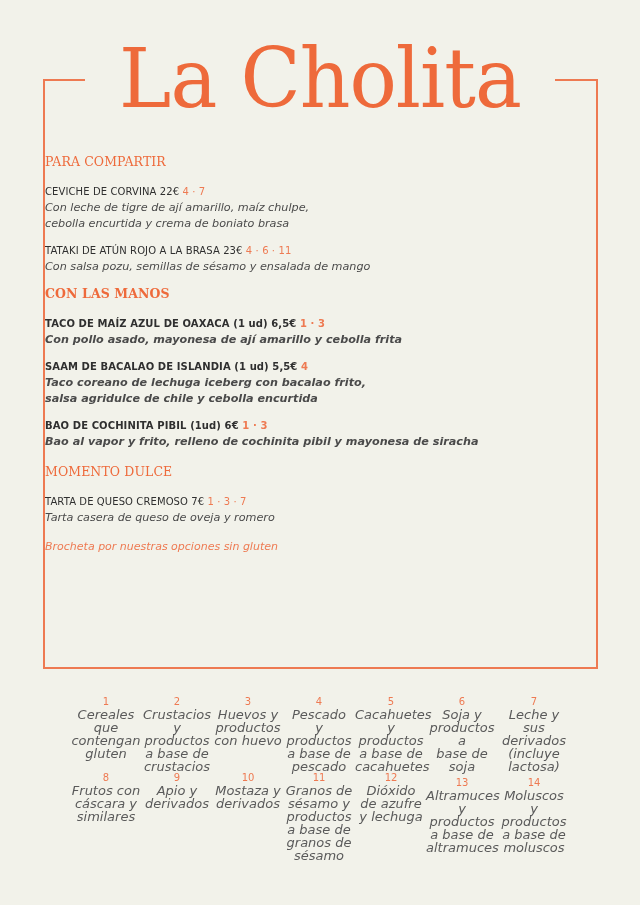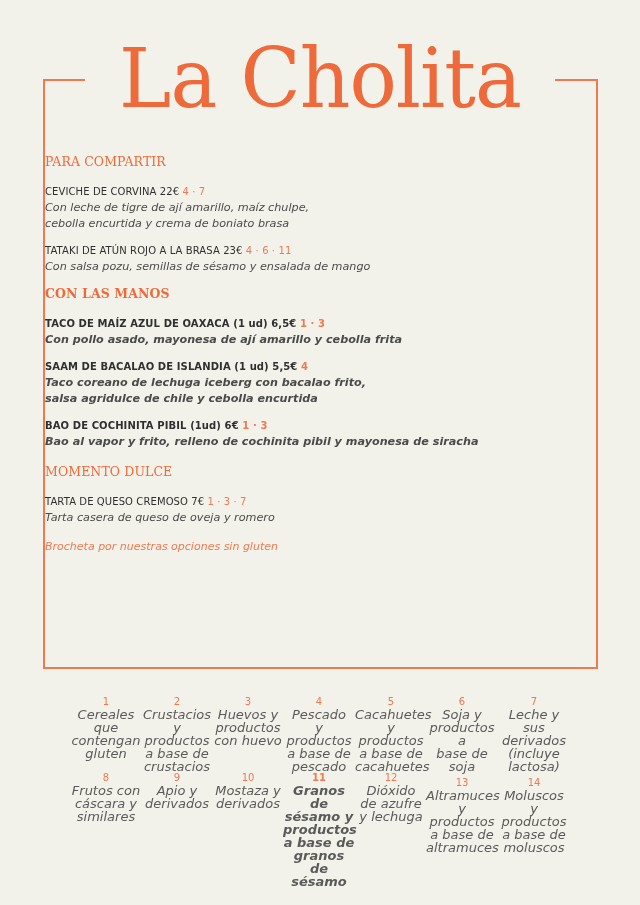--- a/index.html
+++ b/index.html
@@ -221,21 +221,21 @@
     <div class="legend-item" style="left:71px;">
       <div class="legend-num">9</div>
       <div class="legend-label">Apio y</div>
       <div class="legend-label">derivados</div>
     </div>
     <div class="legend-item" style="left:142px;">
       <div class="legend-num">10</div>
       <div class="legend-label">Mostaza y</div>
       <div class="legend-label">derivados</div>
     </div>
-    <div class="legend-item" style="left:213px;font-weight:bold;">
+    <div class="legend-item" style="left:213px;">
       <div class="legend-num">11</div>
       <div class="legend-label">Granos de</div>
       <div class="legend-label">sésamo y</div>
       <div class="legend-label">productos</div>
       <div class="legend-label">a base de</div>
       <div class="legend-label">granos de</div>
       <div class="legend-label">sésamo</div>
     </div>
     <div class="legend-item" style="left:285px;">
       <div class="legend-num">12</div>

